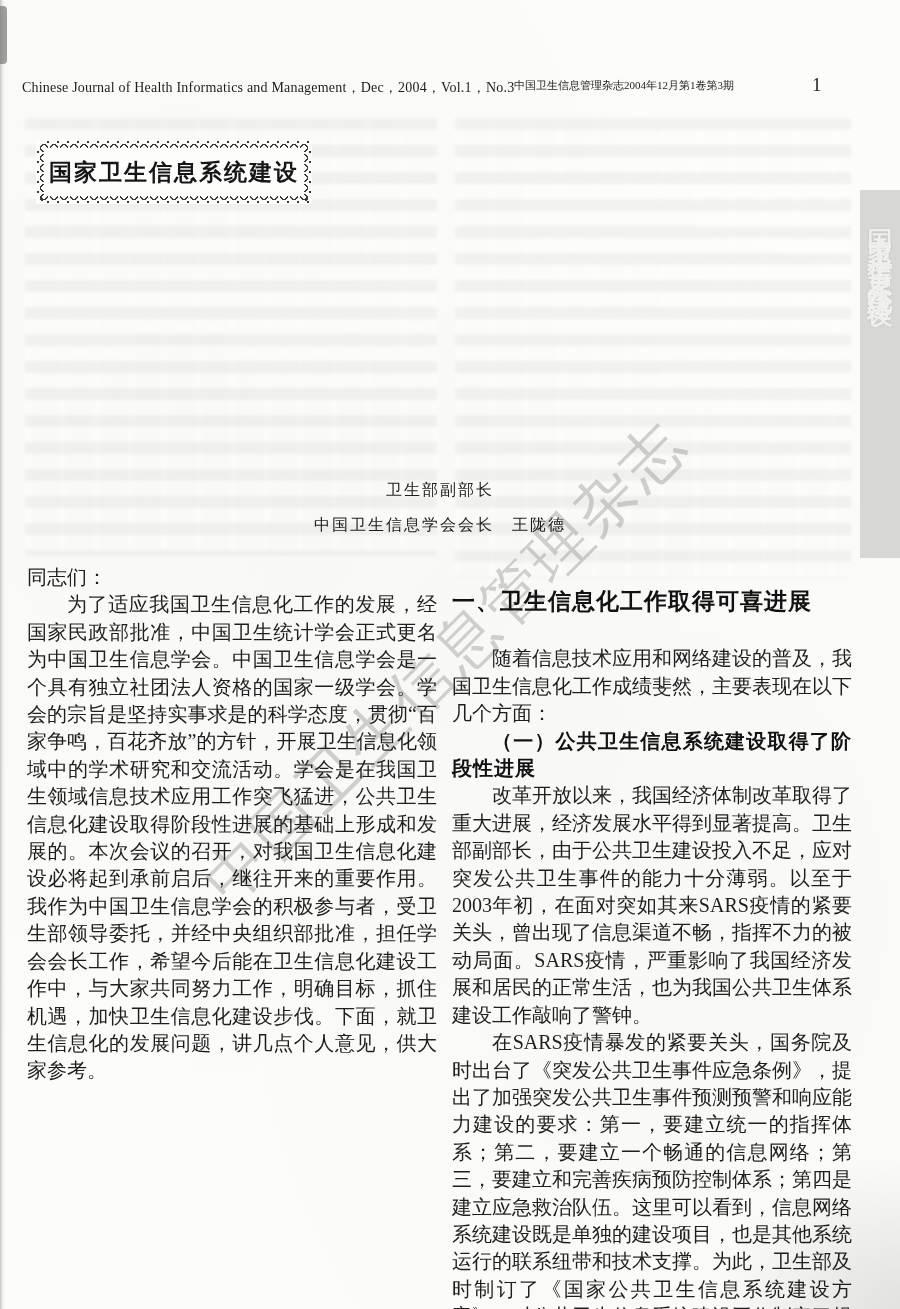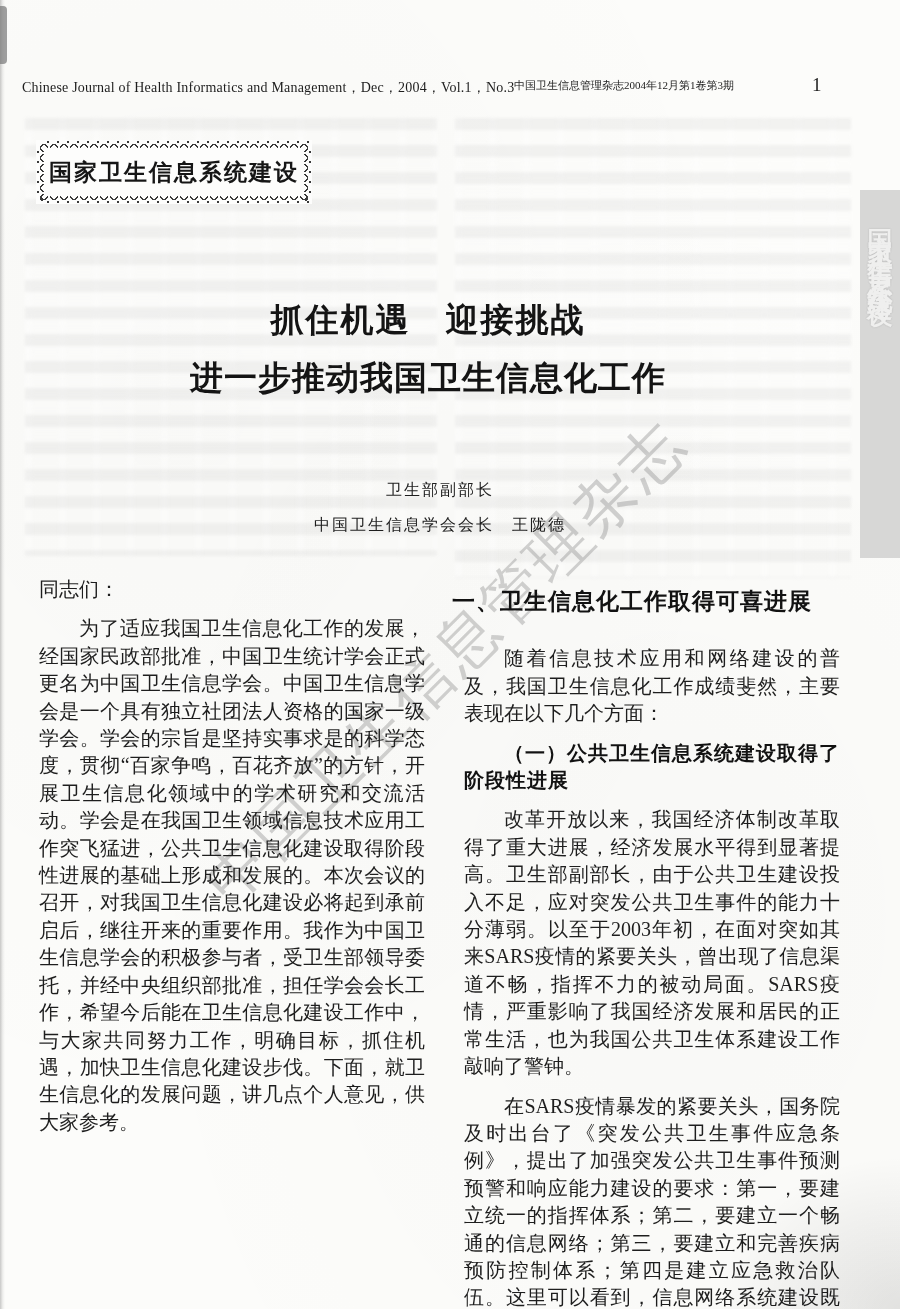--- a/index.html
+++ b/index.html
@@ -106,21 +106,21 @@
   }
   .title-line1 { font-size:33px; letter-spacing:2px; }
   .title-line2 { font-size:33px; letter-spacing:1px; margin-top:13px; }
   .author-block {
     position:absolute; left:0; top:472px; width:880px; z-index:3; text-align:center;
     font-size:16px; line-height:35px; letter-spacing:2px; color:#1d1d1d;
   }
 
   
   .col { position:absolute; z-index:3; font-size:20px; line-height:27.4px; text-align:justify; color:#1e1e1e; }
-  .col p { margin:12px; text-indent:2em; }
+  .col p { margin:0; text-indent:2em; }
   .col p.salutation { text-indent:0; }
   .left-col  { left:27px;  top:564px; width:410px; }
   .right-col { left:452px; top:588px; width:400px; }
   .section-heading {
     font-family:"Liberation Sans","DejaVu Sans",sans-serif; font-weight:bold;
     font-size:23px; letter-spacing:1px; text-indent:0 !important;
     margin:0 0 30px 0 !important; color:#121212;
   }
   .subsection-heading {
     font-family:Liberation Serif, serif; font-weight:bold;
@@ -151,24 +151,20 @@
     <i class="sc sc-right"></i>
     <div class="label-wrap">国家卫生信息系统建设</div>
   </div>
 
   <div class="side-tab">
     <span>国家卫生信息系统建设</span>
   </div>
 
   <div class="watermark">中国卫生信息管理杂志</div>
 
-  <div class="title-block">
-    <div class="title-line1">抓住机遇　迎接挑战</div>
-    <div class="title-line2">进一步推动我国卫生信息化工作</div>
-  </div>
 
   <div class="author-block">
     <div>卫生部副部长</div>
     <div>中国卫生信息学会会长　王陇德</div>
   </div>
 
   <div class="col left-col">
     <p class="salutation">同志们：</p>
     <p>为了适应我国卫生信息化工作的发展，经国家民政部批准，中国卫生统计学会正式更名为中国卫生信息学会。中国卫生信息学会是一个具有独立社团法人资格的国家一级学会。学会的宗旨是坚持实事求是的科学态度，贯彻“百家争鸣，百花齐放”的方针，开展卫生信息化领域中的学术研究和交流活动。学会是在我国卫生领域信息技术应用工作突飞猛进，公共卫生信息化建设取得阶段性进展的基础上形成和发展的。本次会议的召开，对我国卫生信息化建设必将起到承前启后，继往开来的重要作用。我作为中国卫生信息学会的积极参与者，受卫生部领导委托，并经中央组织部批准，担任学会会长工作，希望今后能在卫生信息化建设工作中，与大家共同努力工作，明确目标，抓住机遇，加快卫生信息化建设步伐。下面，就卫生信息化的发展问题，讲几点个人意见，供大家参考。</p>
   </div>

